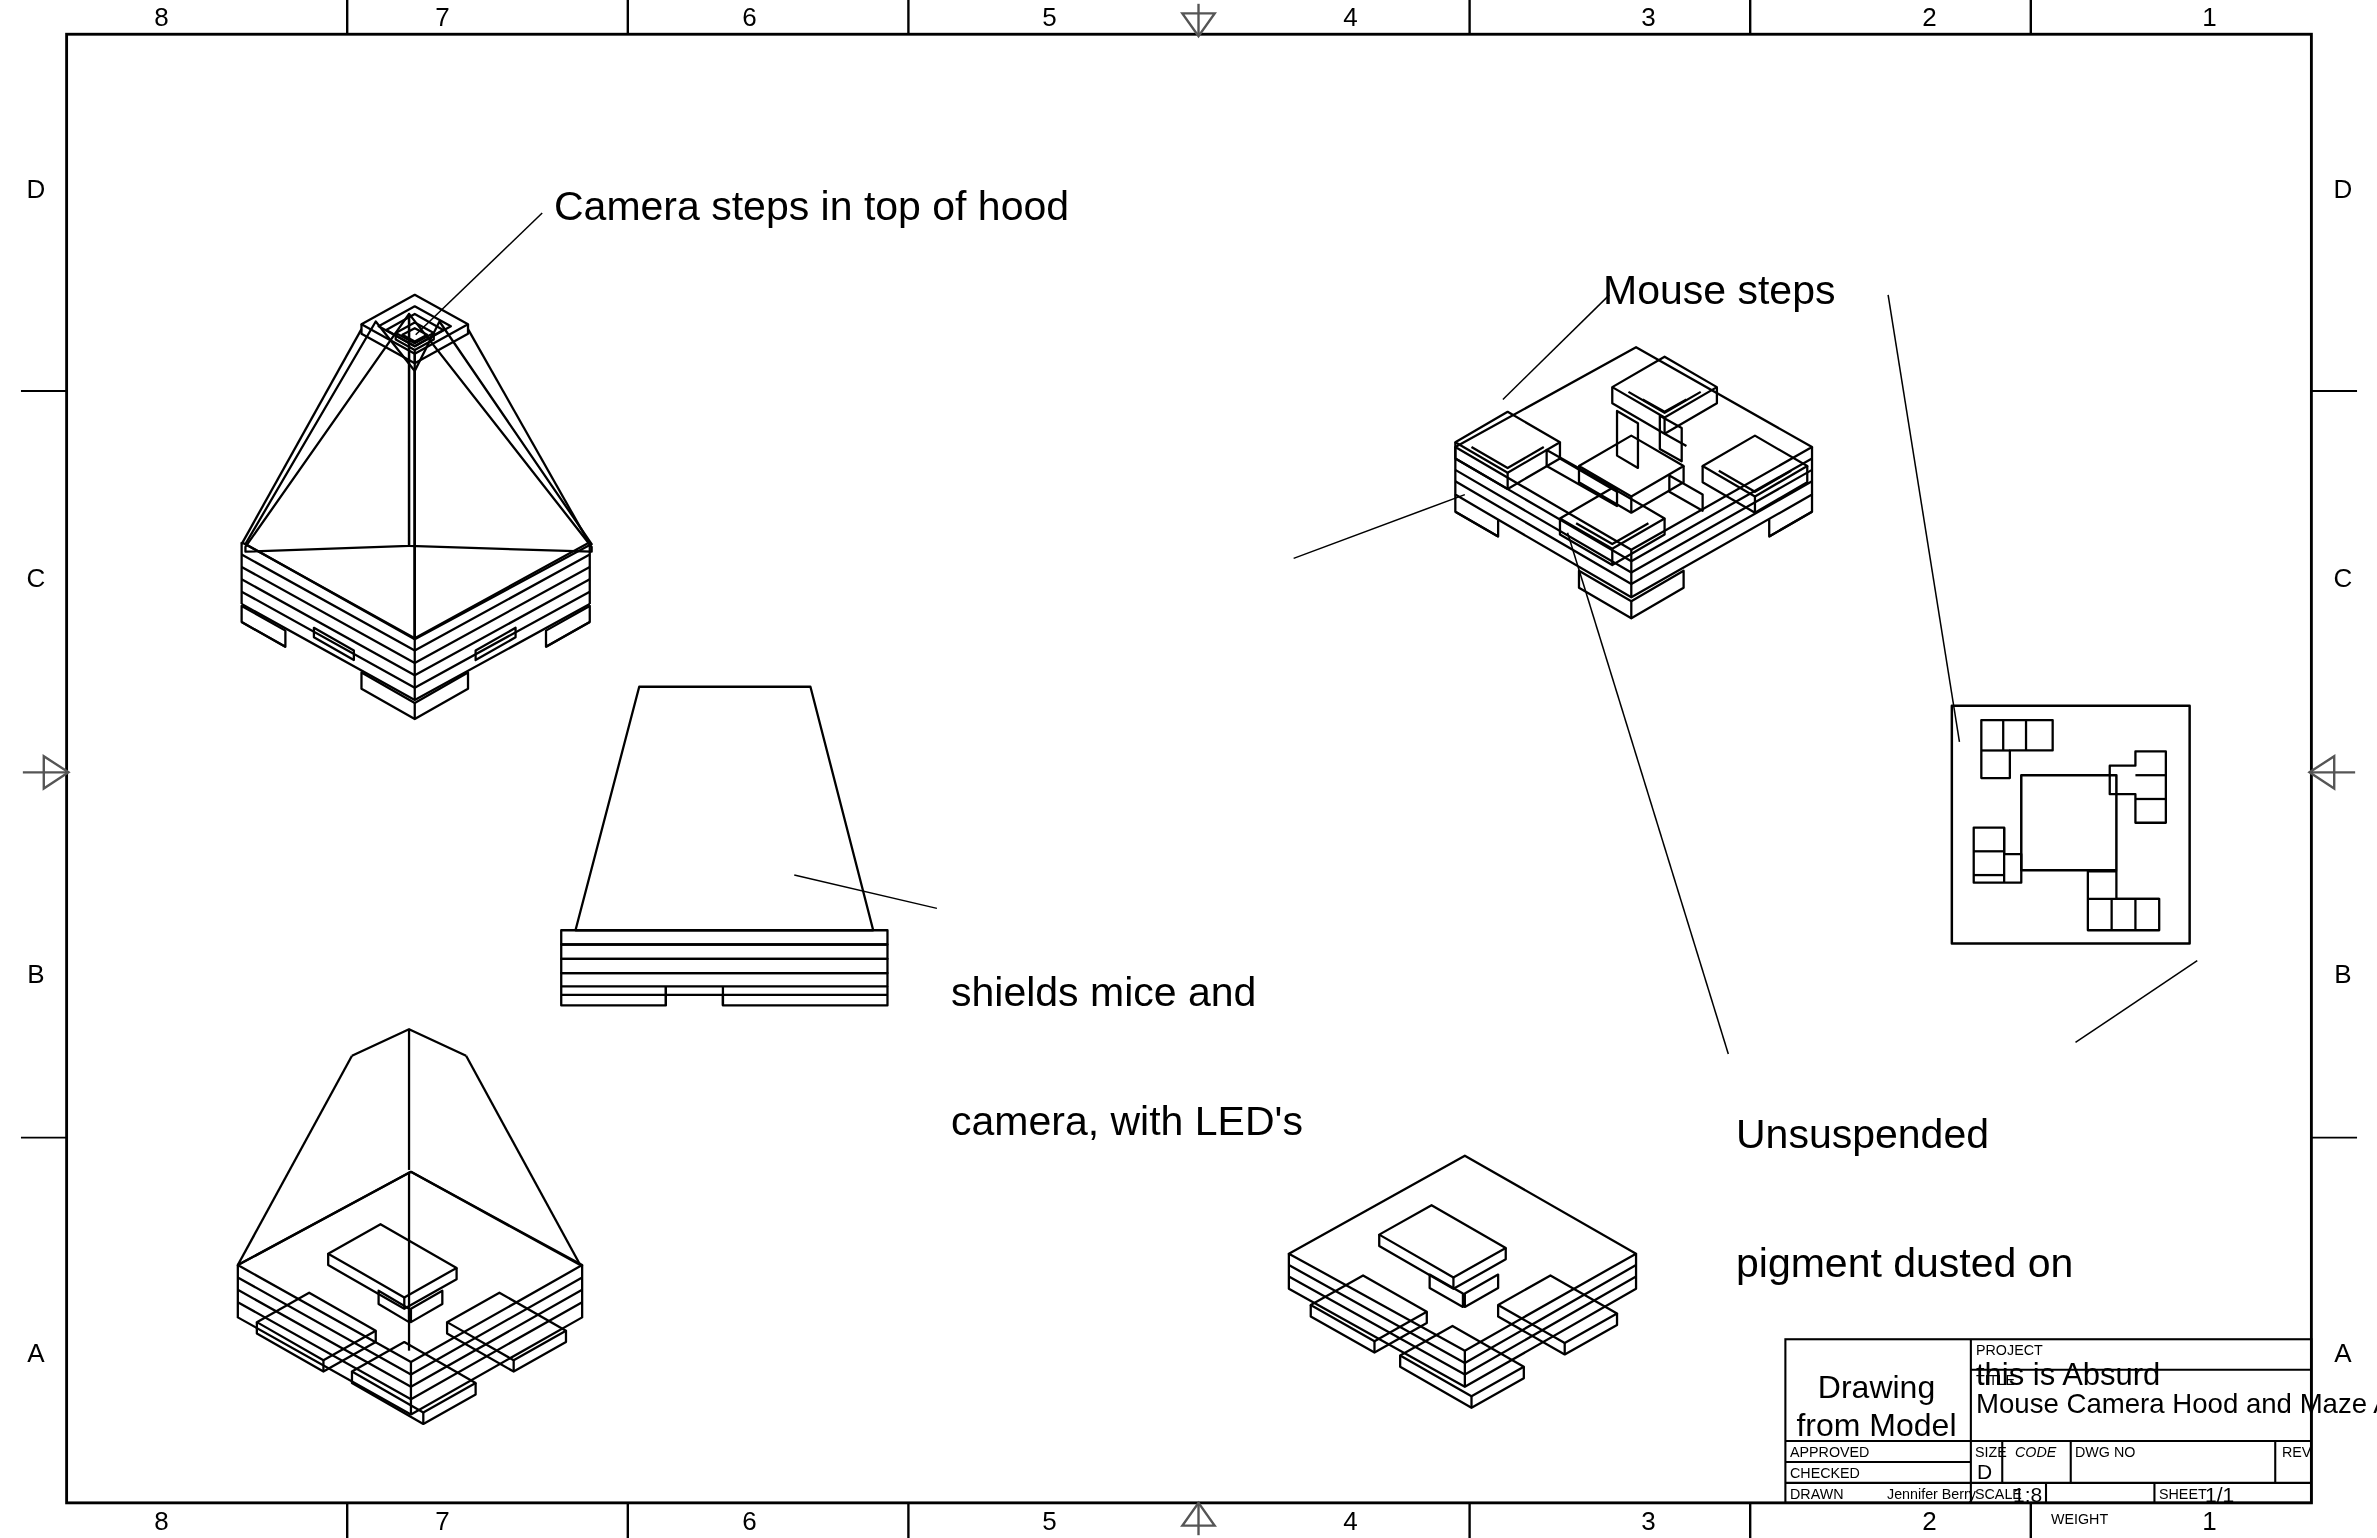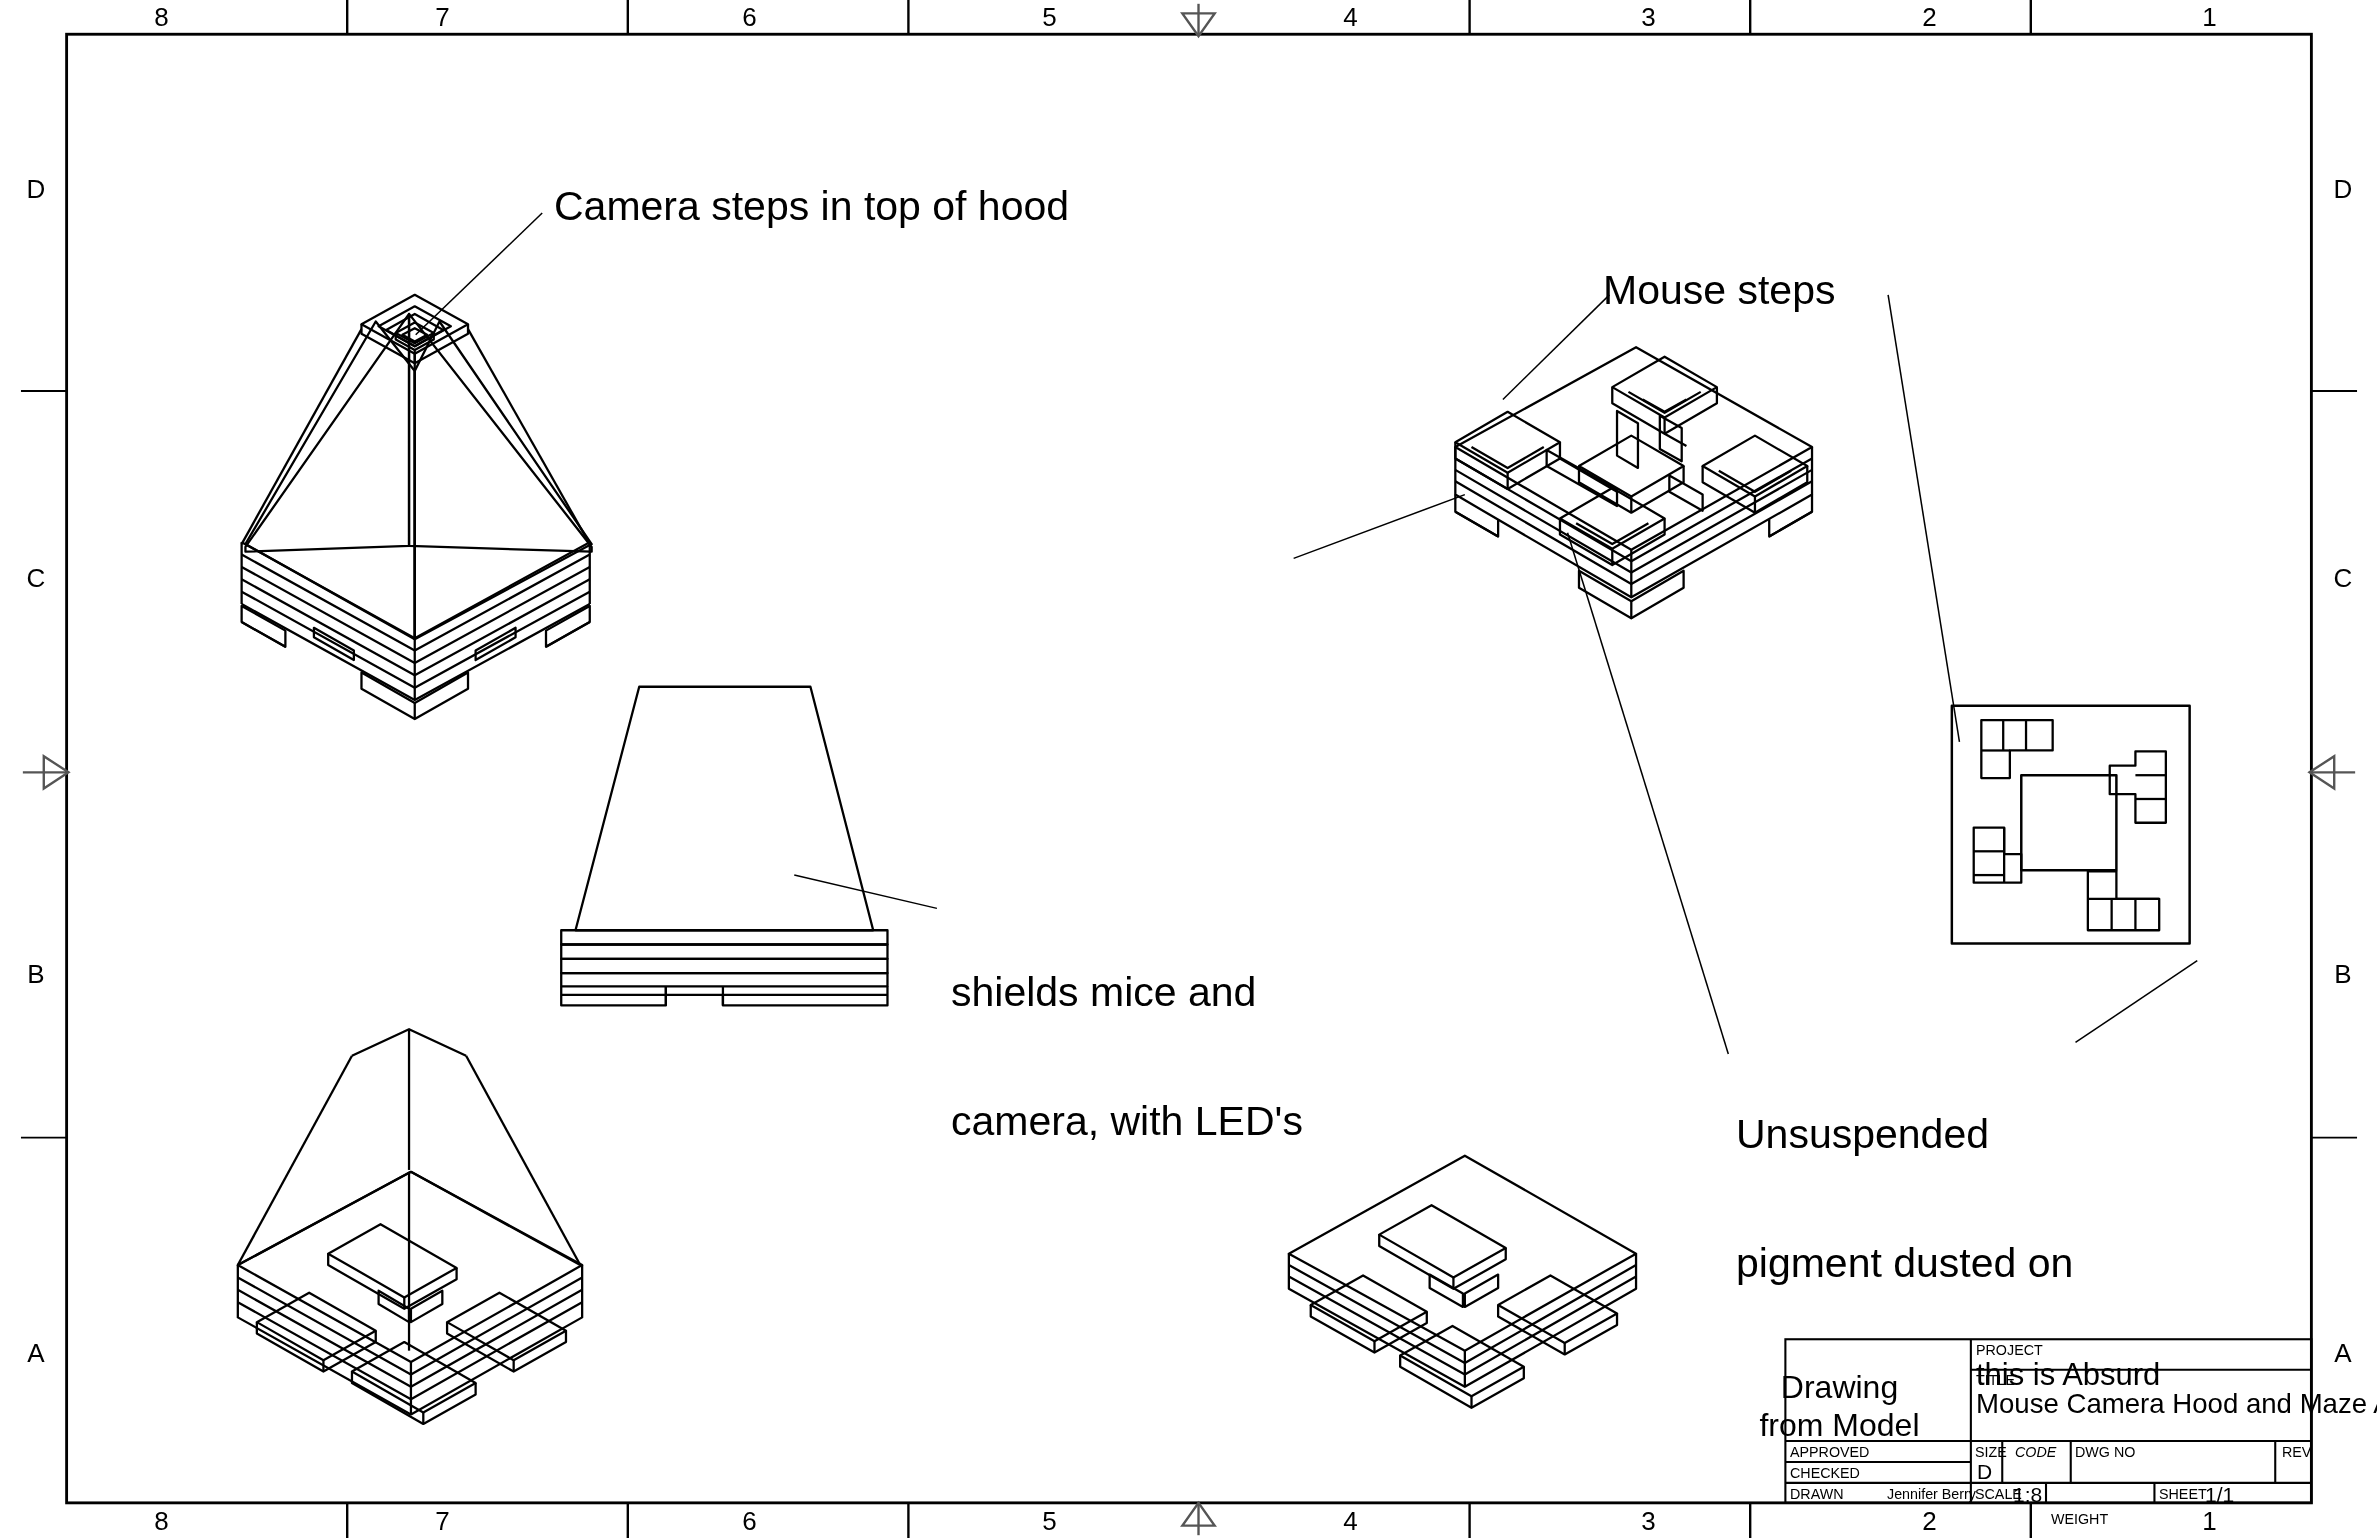--- a/index.html
+++ b/index.html
@@ -354,21 +354,21 @@
 
       <line x1="2105" y1="1515" x2="2105" y2="1559"></line>
       <line x1="2177" y1="1515" x2="2177" y2="1559"></line>
       <line x1="2392" y1="1515" x2="2392" y2="1559"></line>
 
       <line x1="2151" y1="1559" x2="2151" y2="1580"></line>
       <line x1="2265" y1="1559" x2="2265" y2="1580"></line>
     </g>
   </svg>
 
-  <div class="tb-text tb-drawing" style="left:1740px;top:1369px;width:183px;padding-left:8px;">
+  <div class="tb-text tb-drawing" style="left:1785px;top:1369px;width:183px;">
     <div>Drawing</div>
     <div>from Model</div>
   </div>
 
   <div class="tb-text tb-small" style="left:1976px;top:1342px;">PROJECT</div>
   <div class="tb-text tb-xbig" style="left:1976px;top:1340px;top:1337px;margin-top:20px;">this is Absurd</div>
 
   <div class="tb-text tb-small" style="left:1976px;top:1372px;">TITLE</div>
   <div class="tb-text tb-big" style="left:1976px;top:1388px;">Mouse Camera Hood and Maze Assembly</div>
 

